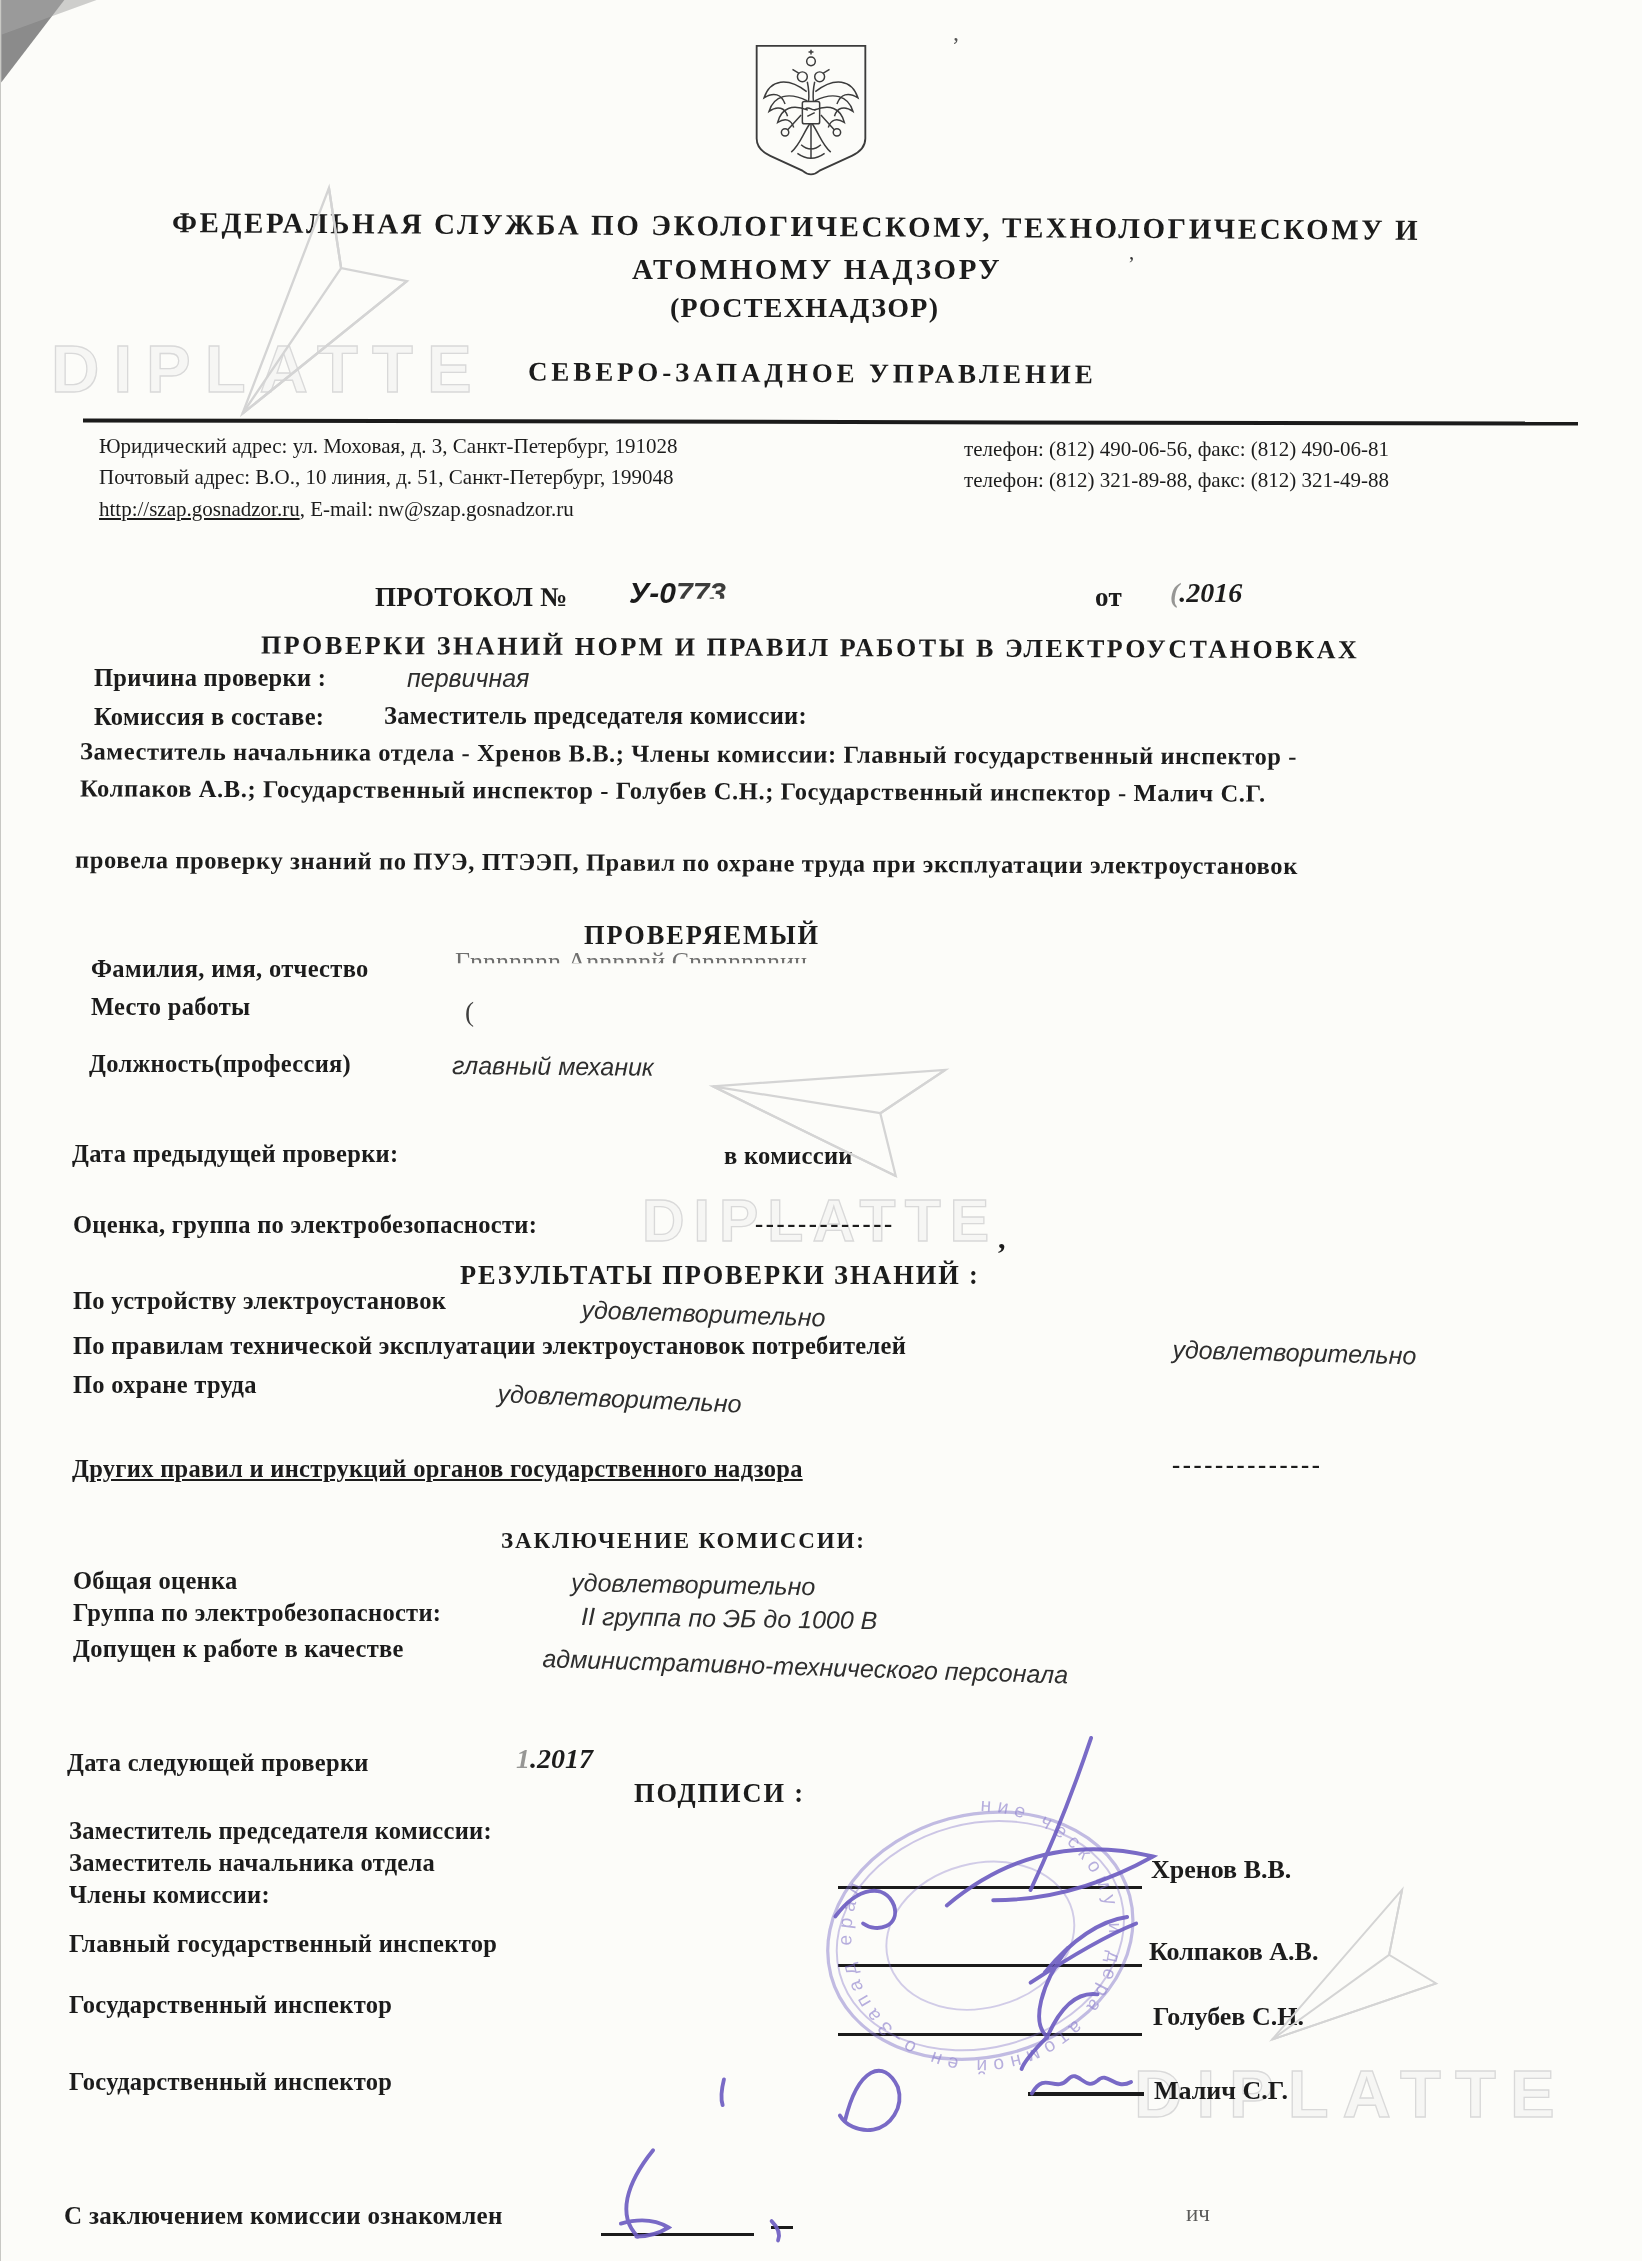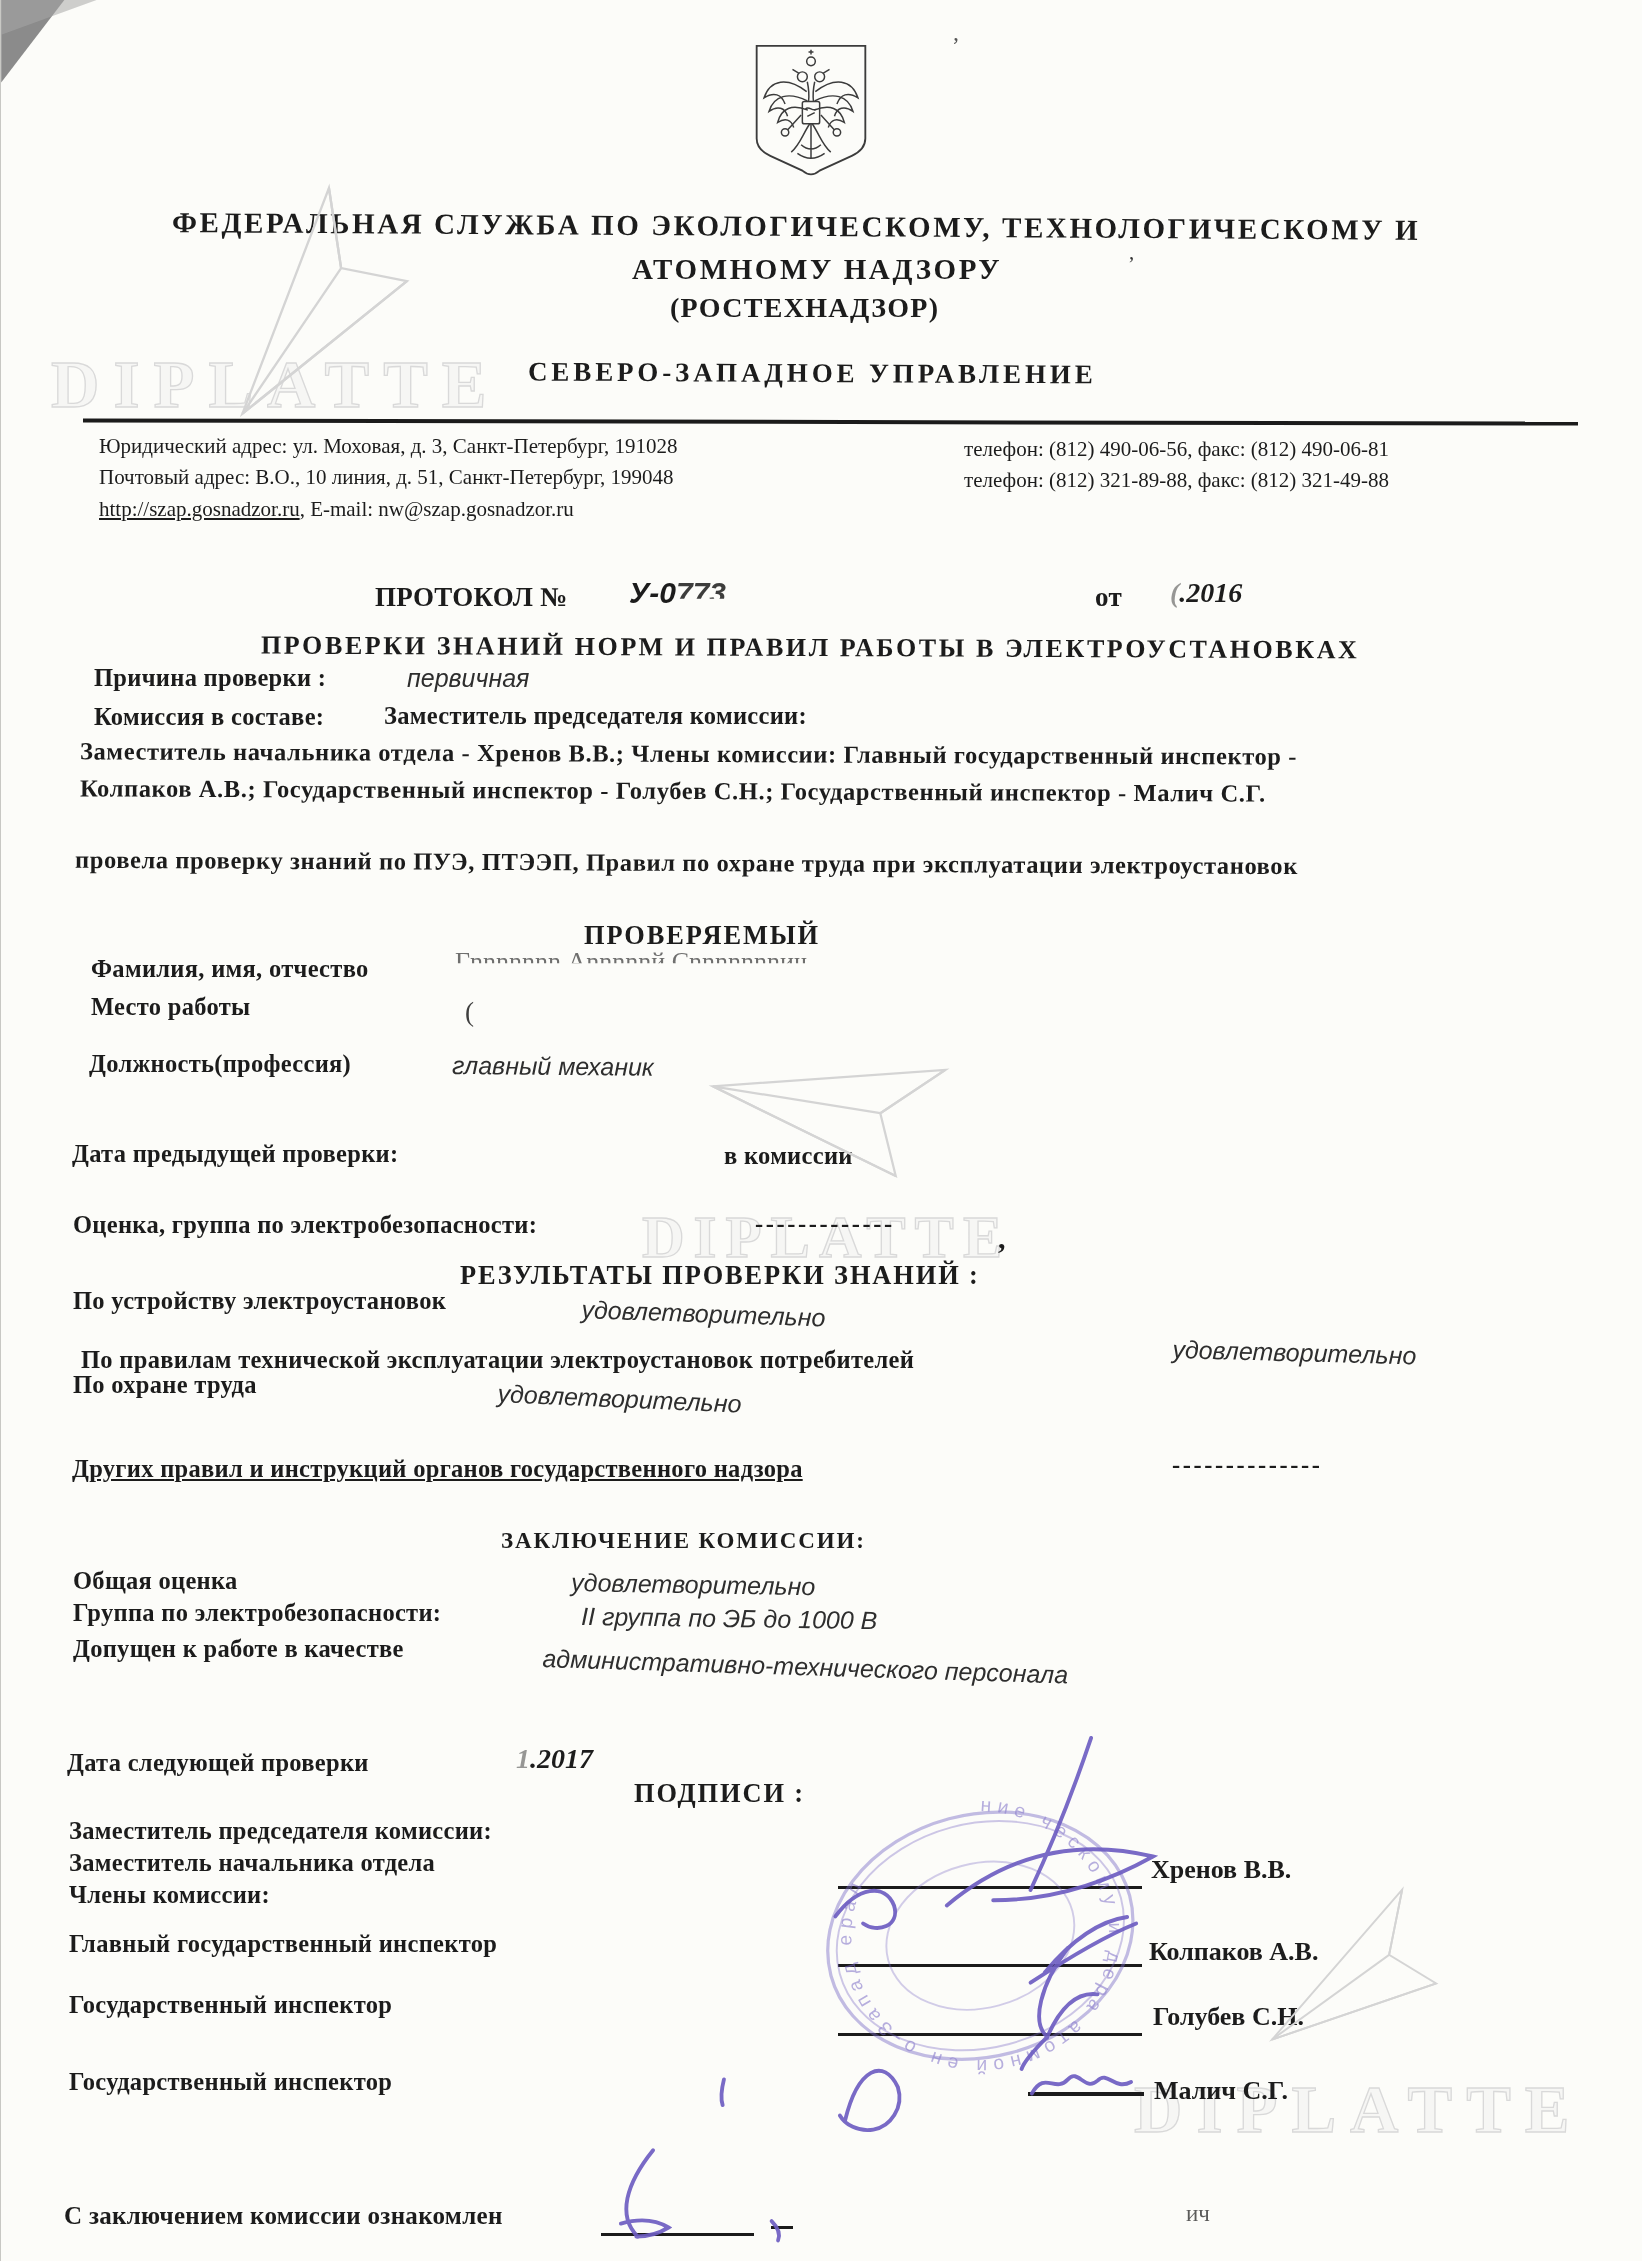--- a/index.html
+++ b/index.html
@@ -6,23 +6,23 @@
   #page{position:relative;width:1643px;height:2261px;background:#fcfcf9;overflow:hidden;
         font-family:"Liberation Serif",serif;color:#1c1c1c;border-left:1.9px solid #c8c8c4;}
   .t{position:absolute;white-space:nowrap;line-height:1.15;}
   .b{font-weight:bold;font-size:24.5px;letter-spacing:0.3px;}
   .sm{font-size:21px;}
   .h{font-weight:bold;letter-spacing:1.9px;}
   .it{font-family:"Liberation Sans",sans-serif;font-style:italic;font-size:25px;color:#2e2e2e;
       transform-origin:left bottom;}
   .name{font-weight:bold;font-size:26px;}
   .sigline{position:absolute;height:3.2px;background:#1b1b1b;}
-  .wm{position:absolute;font-family:Liberation Serif, serif;font-weight:bold;
+  .wm{position:absolute;font-family:Liberation Sans, sans-serif;font-weight:bold;
       color:rgba(240,240,240,.55);-webkit-text-stroke:1.3px #d9d9d9;letter-spacing:14px;
-      white-space:nowrap;margin-top:16px;}
+      white-space:nowrap;}
   .faded{display:inline-block;clip-path:inset(0 0 34% 0);opacity:.85;}
   .erased{display:inline-block;clip-path:inset(0 0 46% 0);opacity:.8;color:#4c4c4c;}
   .faintmark{opacity:.45;}
   .mark{position:absolute;color:#555;}
   svg{display:block;}
   #ink{position:absolute;left:0;top:0;pointer-events:none;}
 </style>
 </head>
 <body>
 
@@ -104,21 +104,21 @@
   <div class="t it" style="left:451px;top:1051px;transform:rotate(.5deg);">главный механик</div>
   <div class="t b" style="left:71px;top:1140px;">Дата предыдущей проверки:</div>
   <div class="t b" style="left:723px;top:1142px;">в комиссии</div>
   <div class="t b" style="left:72px;top:1211px;">Оценка, группа по электробезопасности:</div>
   <div class="t b" style="left:754px;top:1210px;letter-spacing:2.6px;">-------------</div>
   <div class="t b" style="left:997px;top:1221px;font-size:30px;">,</div>
 
   <div class="t h" style="left:459px;top:1260px;font-size:26.4px;">РЕЗУЛЬТАТЫ ПРОВЕРКИ ЗНАНИЙ :</div>
   <div class="t b" style="left:72px;top:1287px;">По устройству электроустановок</div>
   <div class="t it" style="left:580px;top:1295px;transform:rotate(2deg);">удовлетворительно</div>
-  <div class="t b" style="left:80px;top:1332px;margin-top:14px;">По правилам технической эксплуатации электроустановок потребителей</div>
+  <div class="t b" style="left:72px;top:1332px;">По правилам технической эксплуатации электроустановок потребителей</div>
   <div class="t it" style="left:1171px;top:1335px;transform:rotate(1.5deg);">удовлетворительно</div>
   <div class="t b" style="left:72px;top:1371px;">По охране труда</div>
   <div class="t it" style="left:496px;top:1379px;transform:rotate(2.5deg);">удовлетворительно</div>
   <div class="t b" style="left:71px;top:1455px;text-decoration:underline;">Других правил и инструкций органов государственного надзора</div>
   <div class="t b" style="left:1171px;top:1451px;letter-spacing:2.6px;">--------------</div>
 
   <div class="t h" style="left:500px;top:1528px;font-size:23px;">ЗАКЛЮЧЕНИЕ КОМИССИИ:</div>
   <div class="t b" style="left:72px;top:1567px;">Общая оценка</div>
   <div class="t it" style="left:570px;top:1568px;transform:rotate(1deg);">удовлетворительно</div>
   <div class="t b" style="left:72px;top:1599px;">Группа по электробезопасности:</div>

